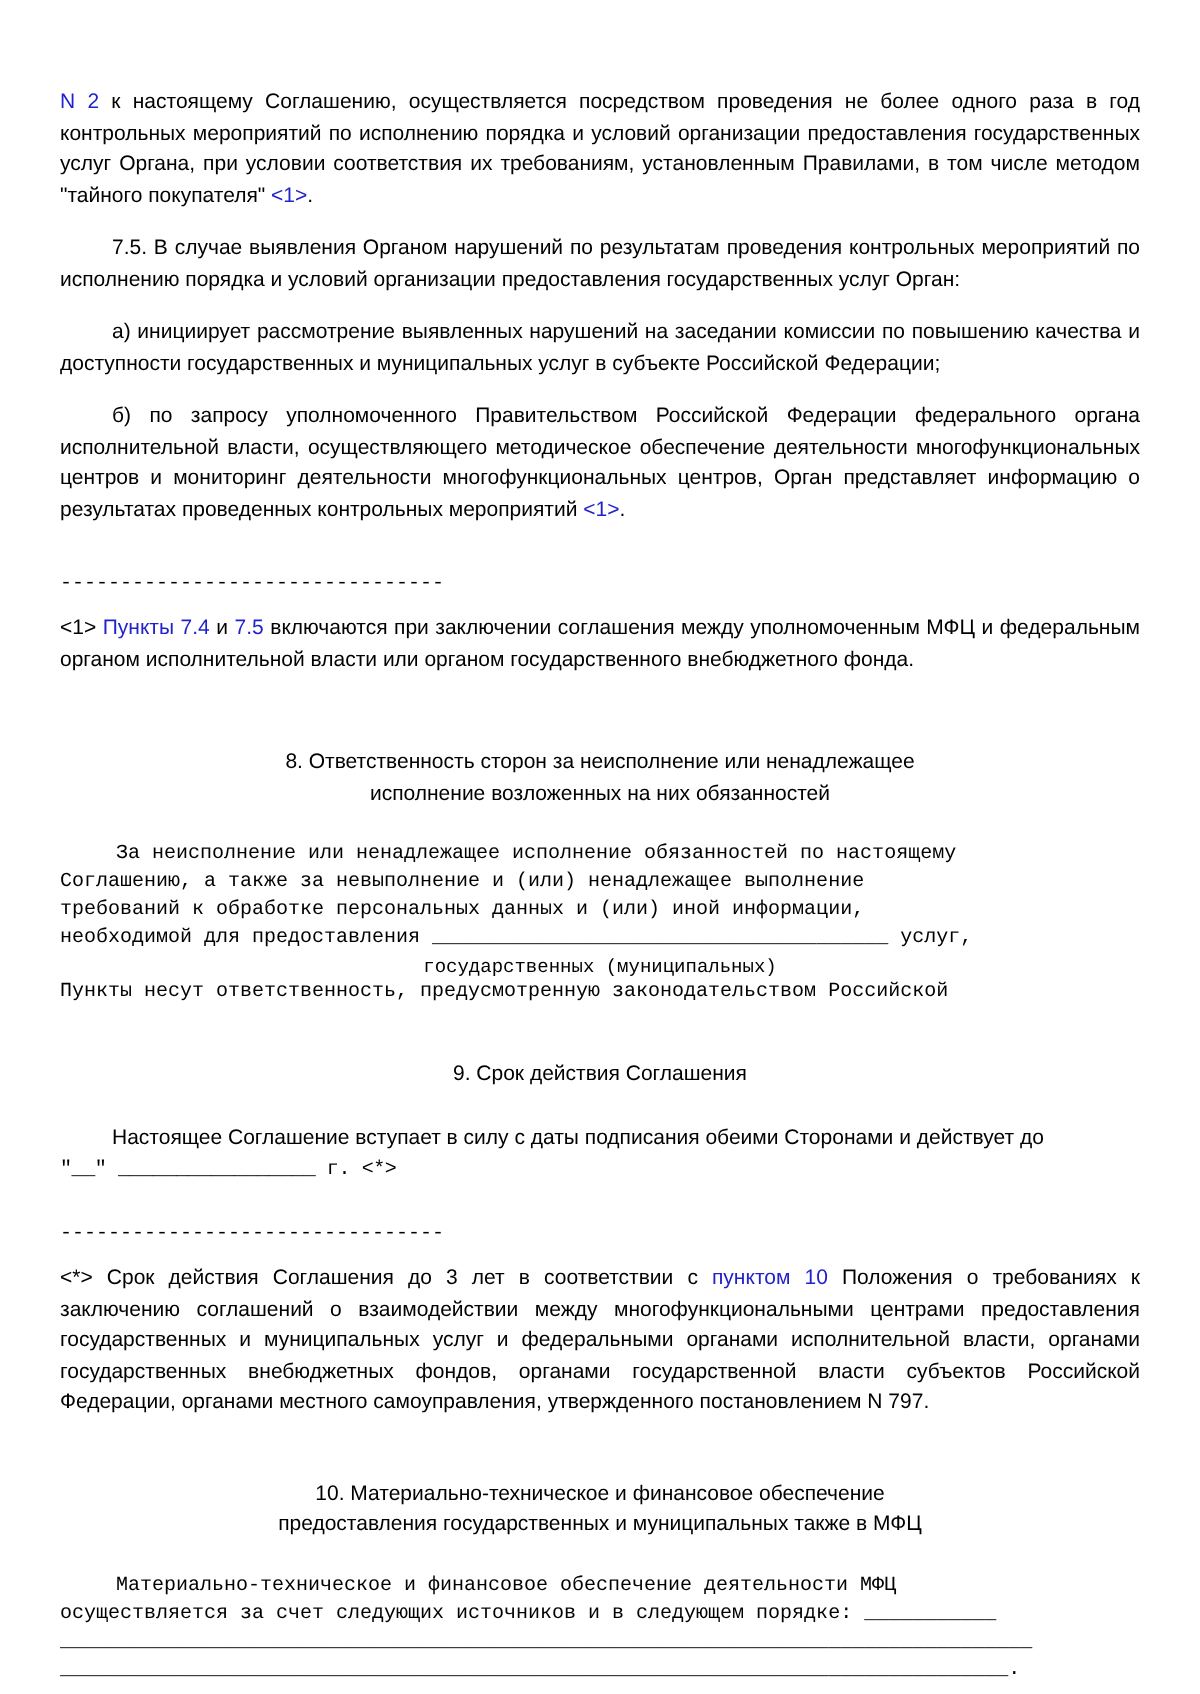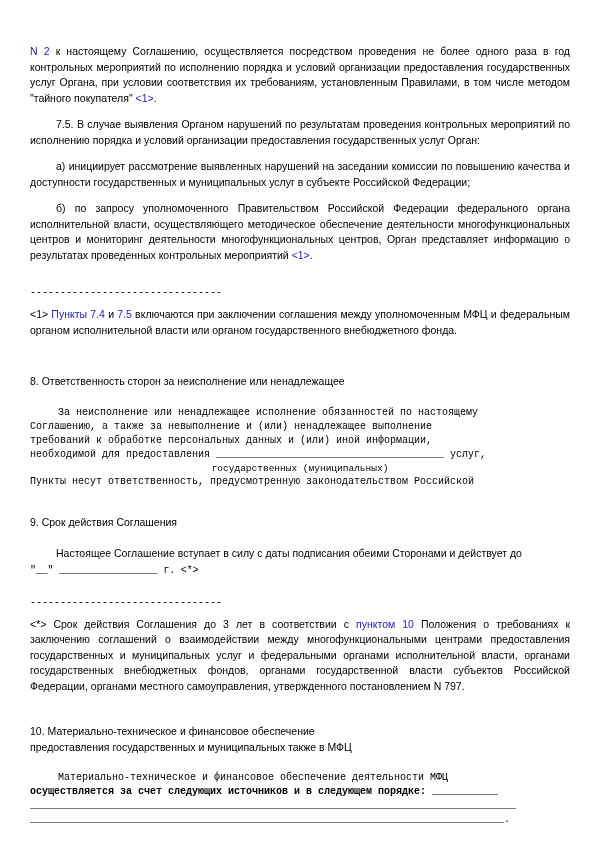--- a/index.html
+++ b/index.html
@@ -37,20 +37,21 @@
   }
   .para.indent {
     text-indent: 26px;
   }
   .link {
     color: #2222cc;
   }
   .heading {
     font-size: 10.5px;
     line-height: 15.5px;
+    text-align: center;
     margin-bottom: 10px;
     margin-top: 14px;
   }
   .mono {
     font-family: "Liberation Mono", monospace;
     font-size: 10px;
     line-height: 14px;
     text-align: justify;
     margin-bottom: 11px;
   }
@@ -116,20 +117,21 @@
     <div class="smallgap"></div>
     <p class="rule">--------------------------------</p>
 
     <p class="subnote">
       <span>&lt;1&gt; </span><span class="link">Пункты 7.4</span><span> и </span><span class="link">7.5</span><span> включаются при заключении соглашения между уполномоченным МФЦ и федеральным органом исполнительной власти или органом государственного внебюджетного фонда.</span>
     </p>
 
     <div class="gap"></div>
 
     <p class="heading">8. Ответственность сторон за неисполнение или ненадлежащее</p>
+    <p class="heading" style="margin-top:-10px;">исполнение возложенных на них обязанностей</p>
 
     <div class="smallgap"></div>
 
     <p class="mono indent" style="margin-bottom:0;">За   неисполнение   или  ненадлежащее  исполнение  обязанностей  по  настоящему</p>
     <p class="mono" style="margin-bottom:0;">Соглашению,  а  также  за  невыполнение  и  (или)  ненадлежащее  выполнение</p>
     <p class="mono" style="margin-bottom:0;">требований   к   обработке   персональных   данных   и   (или)   иной  информации,</p>
     <p class="mono" style="margin-bottom:0;">
       <span>необходимой  для  предоставления  </span><span class="fill-under">______________________________________</span><span>  услуг,</span>
     </p>
     <p class="centered-small" style="margin-bottom:0;">государственных (муниципальных)</p>
@@ -152,18 +154,18 @@
     </p>
 
     <div class="smallgap"></div>
 
     <p class="heading">10. Материально-техническое и финансовое обеспечение</p>
     <p class="heading" style="margin-top:-10px;">предоставления государственных и муниципальных также в МФЦ</p>
 
     <div class="smallgap"></div>
 
     <p class="mono indent" style="margin-bottom:0;">Материально-техническое   и   финансовое   обеспечение   деятельности   МФЦ</p>
-    <p class="mono" style="margin-bottom:0;font-weight:bold;">осуществляется за счет следующих источников и в следующем порядке: ___________</p>
+    <p class="mono" style="margin-bottom:0;">осуществляется за счет следующих источников и в следующем порядке: ___________</p>
     <p class="mono" style="margin-bottom:0;">_________________________________________________________________________________</p>
     <p class="mono" style="margin-bottom:0;">_______________________________________________________________________________.</p>
 
   </div>
 </div>
 
 </body></html>

